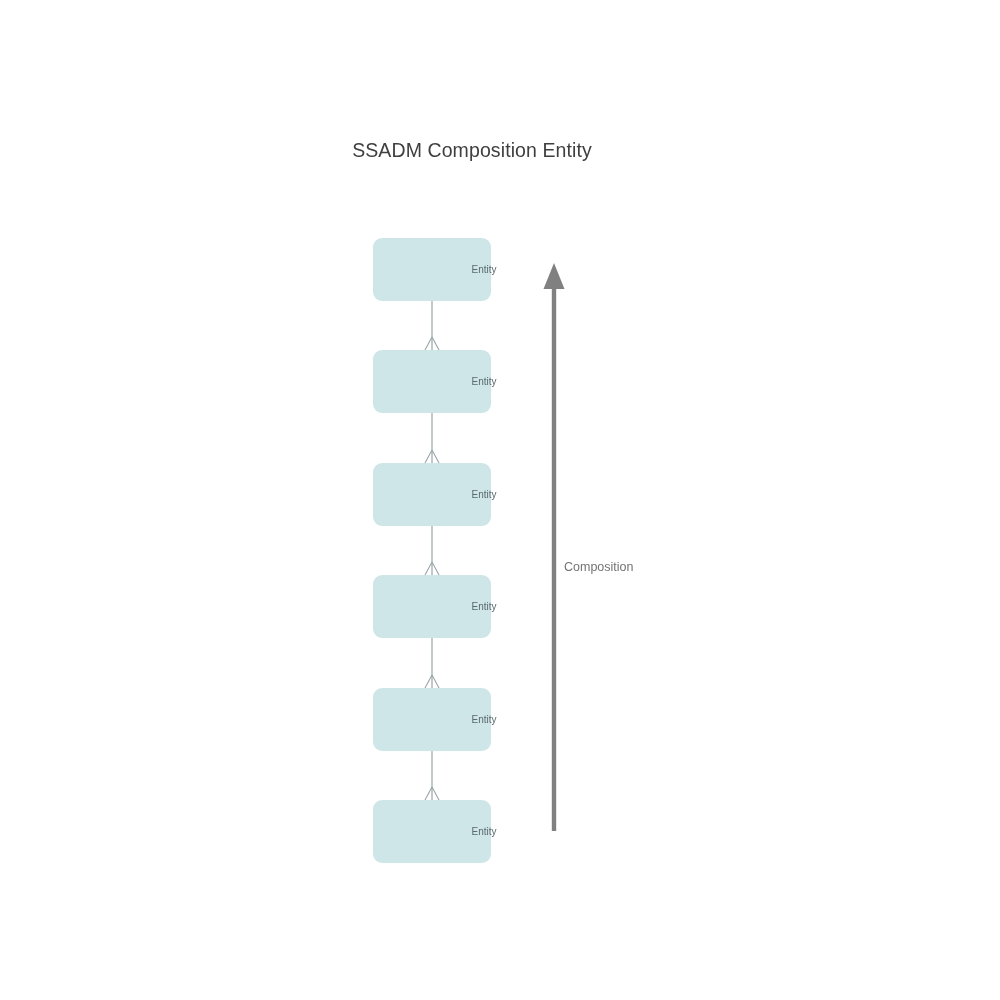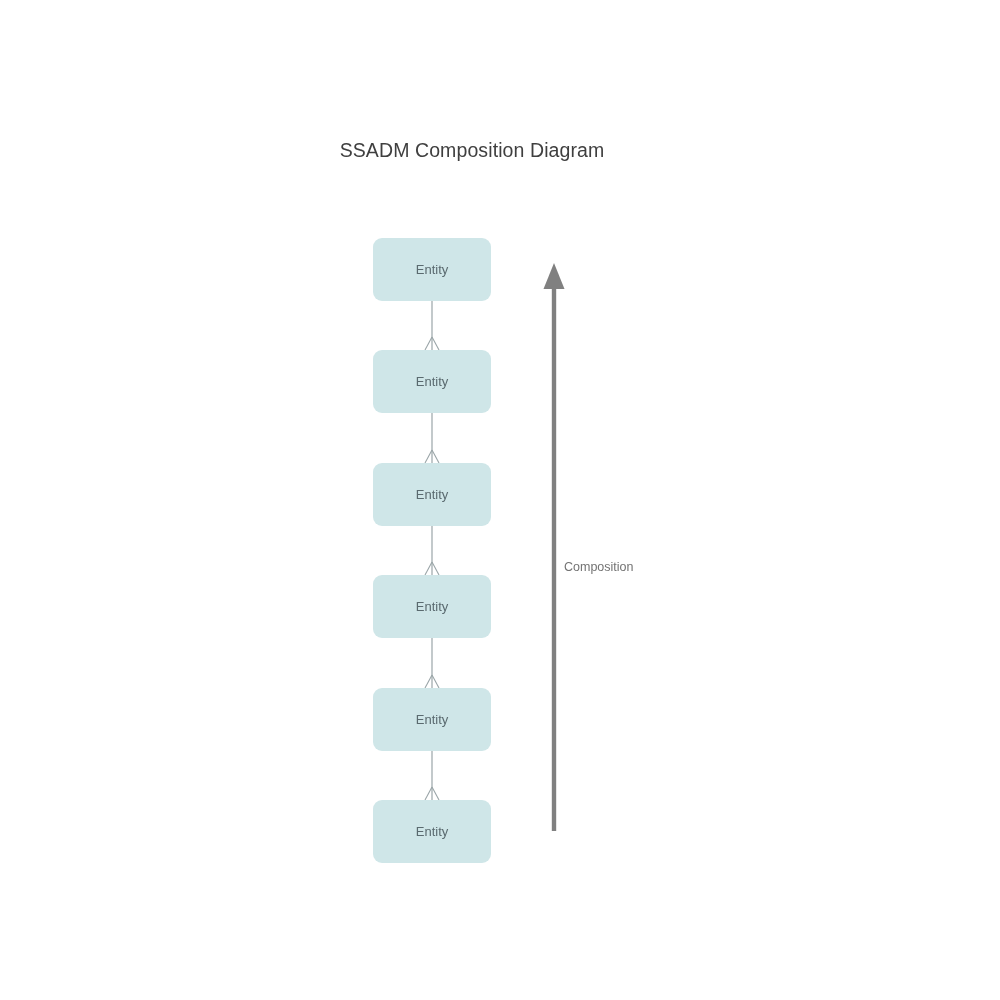--- a/index.html
+++ b/index.html
@@ -34,30 +34,31 @@
   .entity-node {
     position: absolute;
     width: 118px;
     height: 63px;
     border-radius: 9px;
     background: #cfe6e8;
     box-sizing: border-box;
   }
   .entity-label {
     position: absolute;
-    left: 0;
+    left: 12px;
     top: 0;
     width: 100%;
     height: 100%;
     display: flex;
     align-items: center;
     justify-content: center;
-    font-size: 13px;
+    font-size: 10px;
     color: #5a6a6f;
     white-space: nowrap;
+    padding-left: 40px;
   }
   #legend-label {
     position: absolute;
     left: 564px;
     top: 560px;
     font-size: 12.5px;
     color: #737373;
     white-space: nowrap;
   }
   .svg-layer {
@@ -67,21 +68,21 @@
     width: 1000px;
     height: 1000px;
     pointer-events: none;
   }
 </style>
 </head>
 <body>
 
 <div id="canvas">
 
-  <div id="diagram-title">SSADM Composition Diagram</div>
+  <div id="diagram-title">SSADM Composition Entity</div>
 
   <svg class="svg-layer" id="connector-layer" viewBox="0 0 1000 1000" xmlns="http://www.w3.org/2000/svg">
       <g>
         <line x1="432" y1="301" x2="432" y2="350" stroke="#9aa5a8" stroke-width="1.2" stroke-linecap="butt"></line>
         <line x1="432" y1="337" x2="425" y2="350" stroke="#9aa5a8" stroke-width="1.1" stroke-linecap="butt"></line>
         <line x1="432" y1="337" x2="439" y2="350" stroke="#9aa5a8" stroke-width="1.1" stroke-linecap="butt"></line>
       </g>
       <g>
         <line x1="432" y1="413" x2="432" y2="463" stroke="#9aa5a8" stroke-width="1.2" stroke-linecap="butt"></line>
         <line x1="432" y1="450" x2="425" y2="463" stroke="#9aa5a8" stroke-width="1.1" stroke-linecap="butt"></line>

